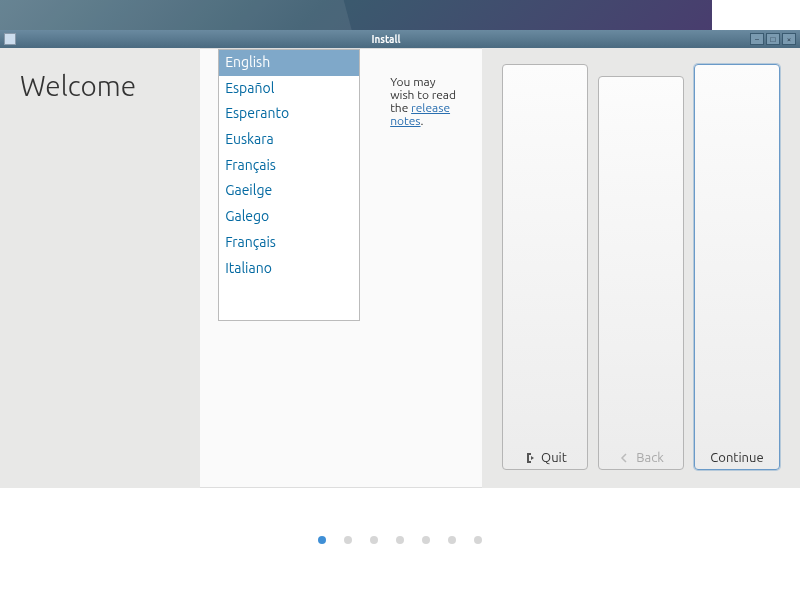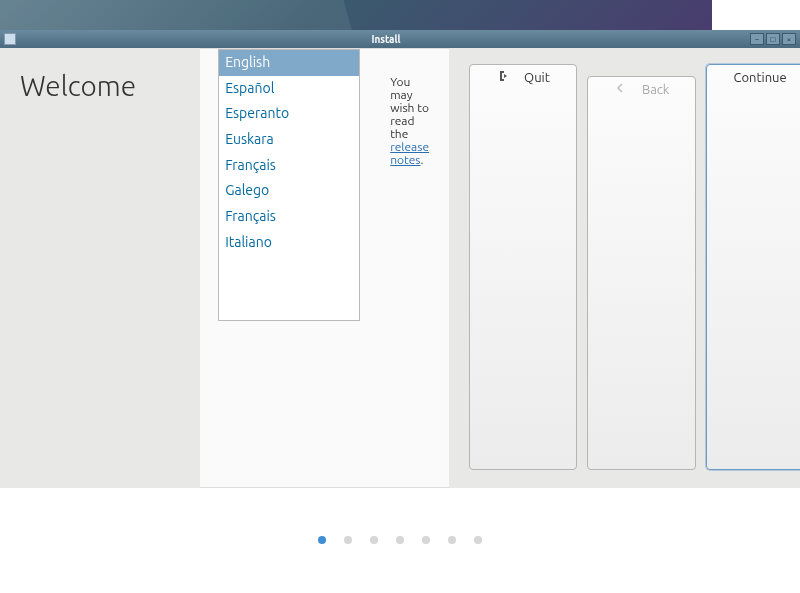--- a/index.html
+++ b/index.html
@@ -116,30 +116,30 @@
       text-decoration: underline;
     }
     .installer-footer {
       padding: 16px 20px 18px 20px;
       display: flex;
       justify-content: flex-end;
       gap: 10px;
     }
     .btn {
       min-width: 86px;
-      padding: 5px 26px;
+      padding: 5px 14px;
       background: linear-gradient(#fcfcfc, #ececec);
       border: 1px solid #b5b5b5;
       border-radius: 4px;
       font-size: 13px;
       color: #333;
       display: flex;
-      align-items: flex-start;
-      justify-content: center;
-      gap: 16px;
+      align-items: flex-end;
+      justify-content: center;
+      gap: 6px;
       cursor: pointer;
     }
     .btn.disabled {
       color: #aaa;
       cursor: default;
       margin-top: 12px;
     }
     .btn.primary {
       border-color: #6a9ac8;
       box-shadow: 0 0 0 1px rgba(106,154,200,0.4);
@@ -196,20 +196,21 @@
       <h1>Welcome</h1>
     </div>
 
     <div class="installer-body">
       <div class="lang-list" id="lang-list">
           <div class="lang-item selected">English</div>
           <div class="lang-item">Español</div>
           <div class="lang-item">Esperanto</div>
           <div class="lang-item">Euskara</div>
           <div class="lang-item">Français</div>
+          <div class="lang-item">Gaeilge</div>
           <div class="lang-item">Galego</div>
           <div class="lang-item">Français</div>
           <div class="lang-item">Italiano</div>
         </div>
       <div class="main-content">
         <span>You may wish to read the </span><a href="#">release notes</a><span>.</span>
       </div>
     </div>
 
     <div class="installer-footer">

